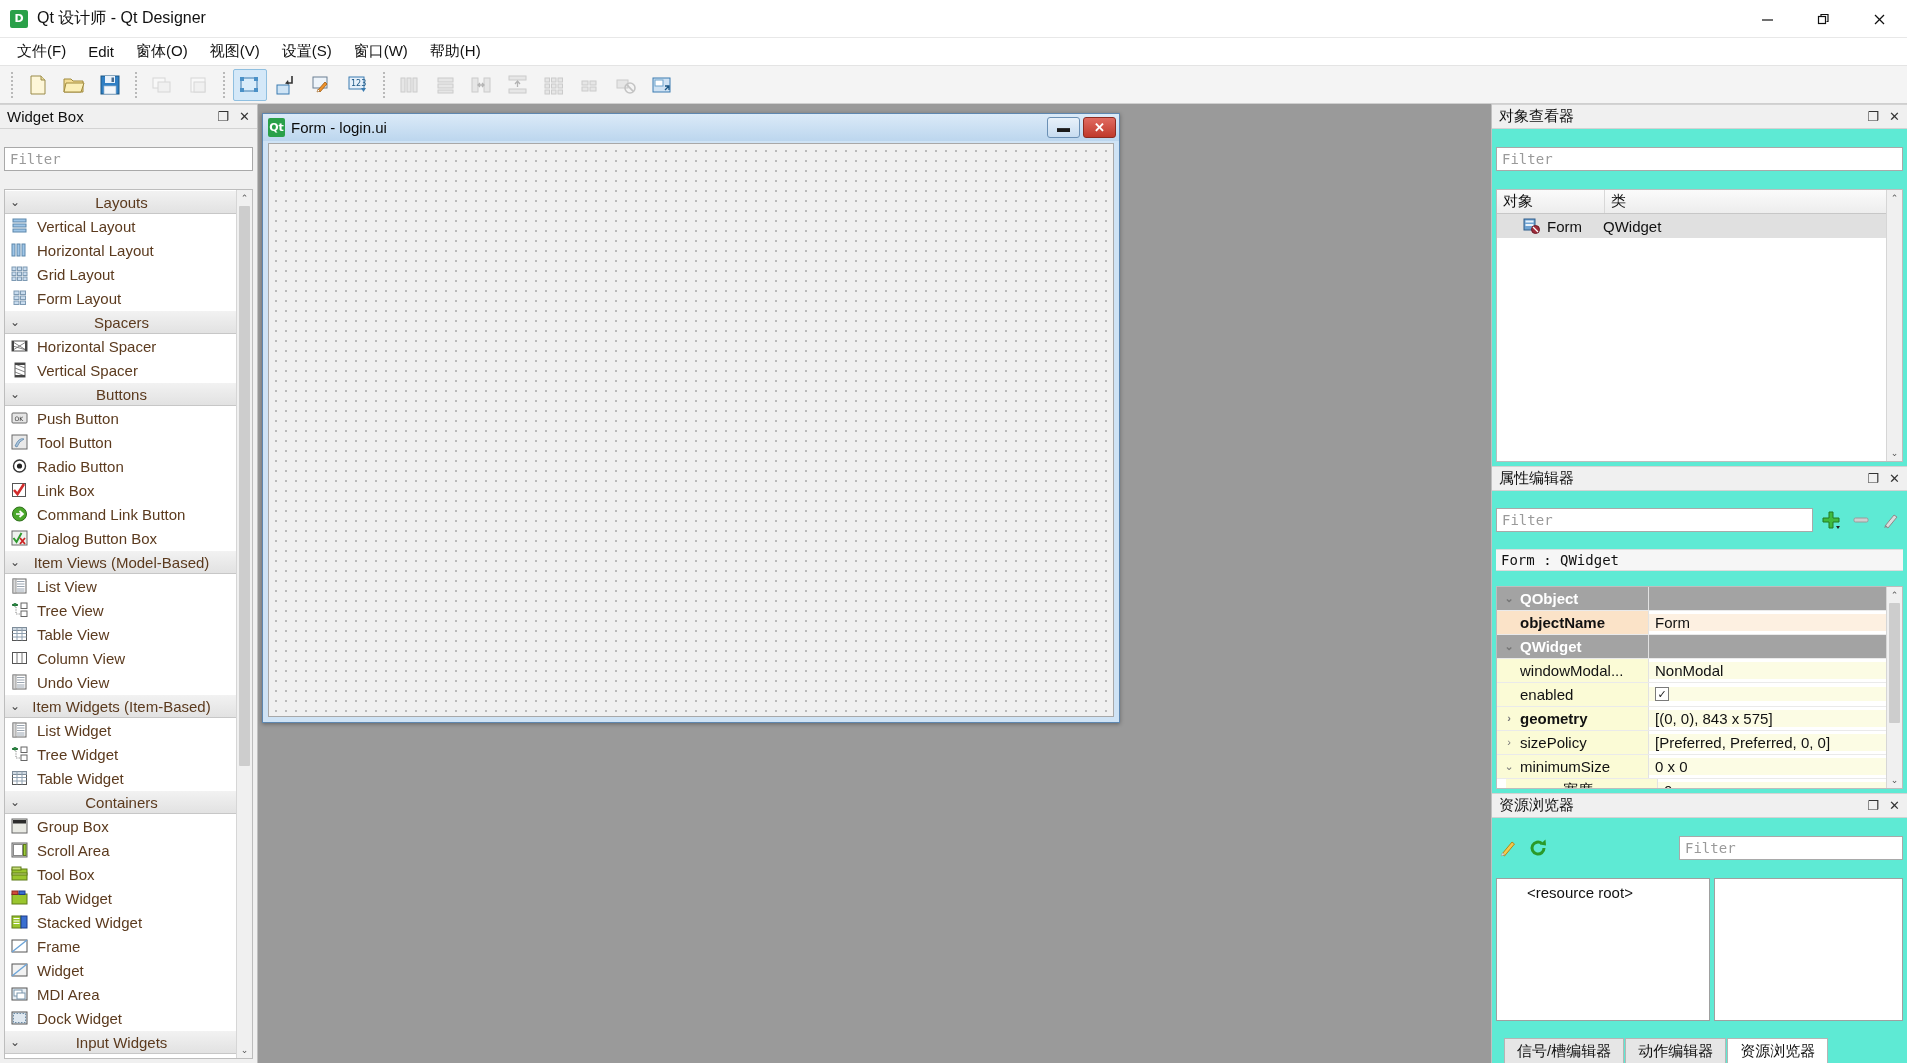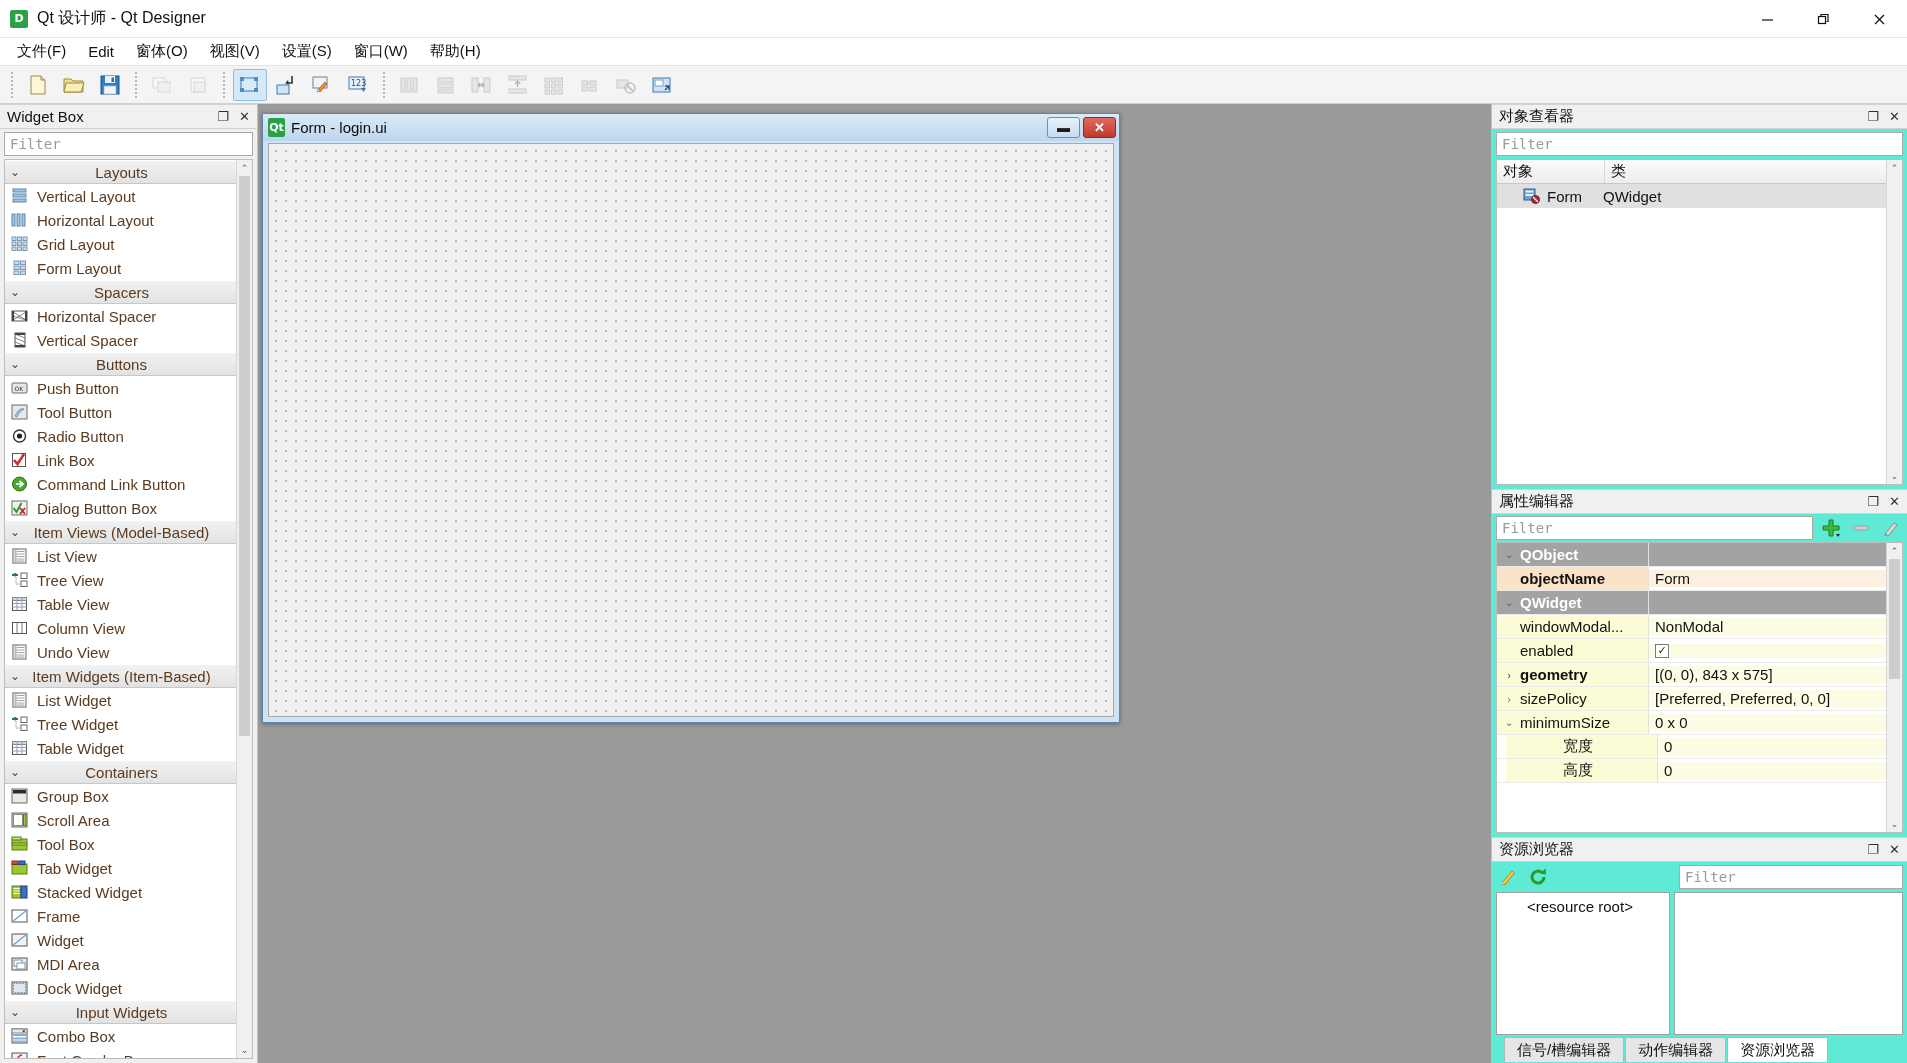--- a/index.html
+++ b/index.html
@@ -198,21 +198,21 @@
     border: 1px solid #a8a8a8;
   }
 
   
   #rightdock {
     width: 416px; min-width: 416px;
     background: #5eead4;
     display: flex; flex-direction: column;
     border-left: 1px solid #c0c0c0;
   }
-  .panel { display: flex; flex-direction: column; }
+  .panel { display: flex; flex-direction: column; gap: 15px; }
 
   
   #objinspector { height: 385px; }
   #oi-table {
     flex: 1; margin: 0 4px 4px 4px;
     background: #fff; border: 1px solid #bdbdbd;
     position: relative; overflow: hidden;
   }
   .tbl-head {
     display: flex; height: 24px;
@@ -276,21 +276,21 @@
   
   #resbrowser { flex: 1; display: flex; flex-direction: column; border-radius: 28px; }
   #rb-toolrow { display: flex; align-items: center; padding: 3px 4px; gap: 6px; }
   .rb-tool { width: 24px; height: 24px; display: flex; align-items: center; justify-content: center; }
   #rb-filter {
     margin-left: auto; width: 224px; height: 24px; background: #fff;
     border: 1px solid #a9a9a9; display: flex; align-items: center; padding: 0 5px;
     font-family: "DejaVu Sans Mono", monospace; font-size: 14px; color: #9a9a9a;
   }
   #rb-panes { display: flex; gap: 4px; padding: 0 4px; height: 143px; }
-  #rb-left { width: 174px; background: #fff; border: 1px solid #a0a0a0; padding-top: 5px; }
+  #rb-left { width: 214px; background: #fff; border: 1px solid #a0a0a0; padding-top: 5px; }
   #rb-right { flex: 1; background: #fff; border: 1px solid #a0a0a0; }
   #rb-root { font-size: 15px; color: #111; padding-left: 30px; }
   #rb-tabs { display: flex; padding: 2px 4px 0 12px; align-items: flex-end; }
   .rb-tab {
     height: 25px; padding: 0 12px; display: flex; align-items: center;
     font-size: 15px; color: #111;
     border: 1px solid #b5b5b5; border-bottom: none;
     background: #e6e6e6; margin-right: 1px;
   }
   .rb-tab.active { background: #fff; }
@@ -888,20 +888,21 @@
           </svg>
         </div>
         <div class="pe-tool">
           <svg width="20" height="20" viewBox="0 0 20 20">
             <path d="M4 16 l9 -11 l3 2 l-9 11 z" fill="#dcdcdc" stroke="#8a8a8a"></path>
             <path d="M3 18 l1.5 -3 l2 1.5 z" fill="#888"></path>
           </svg>
         </div>
       </div>
 
+      <div id="pe-subject">Form : QWidget</div>
 
       <div id="pe-table">
         <div class="tbl-head">
           <div class="th" style="width:152px">属性</div>
           <div class="th" style="flex:1">值</div>
         </div>
         <div class="pe-rows">
             <div class="pe-row group">
               <span class="pe-k">
                 <span class="pe-arrow">⌄</span>

